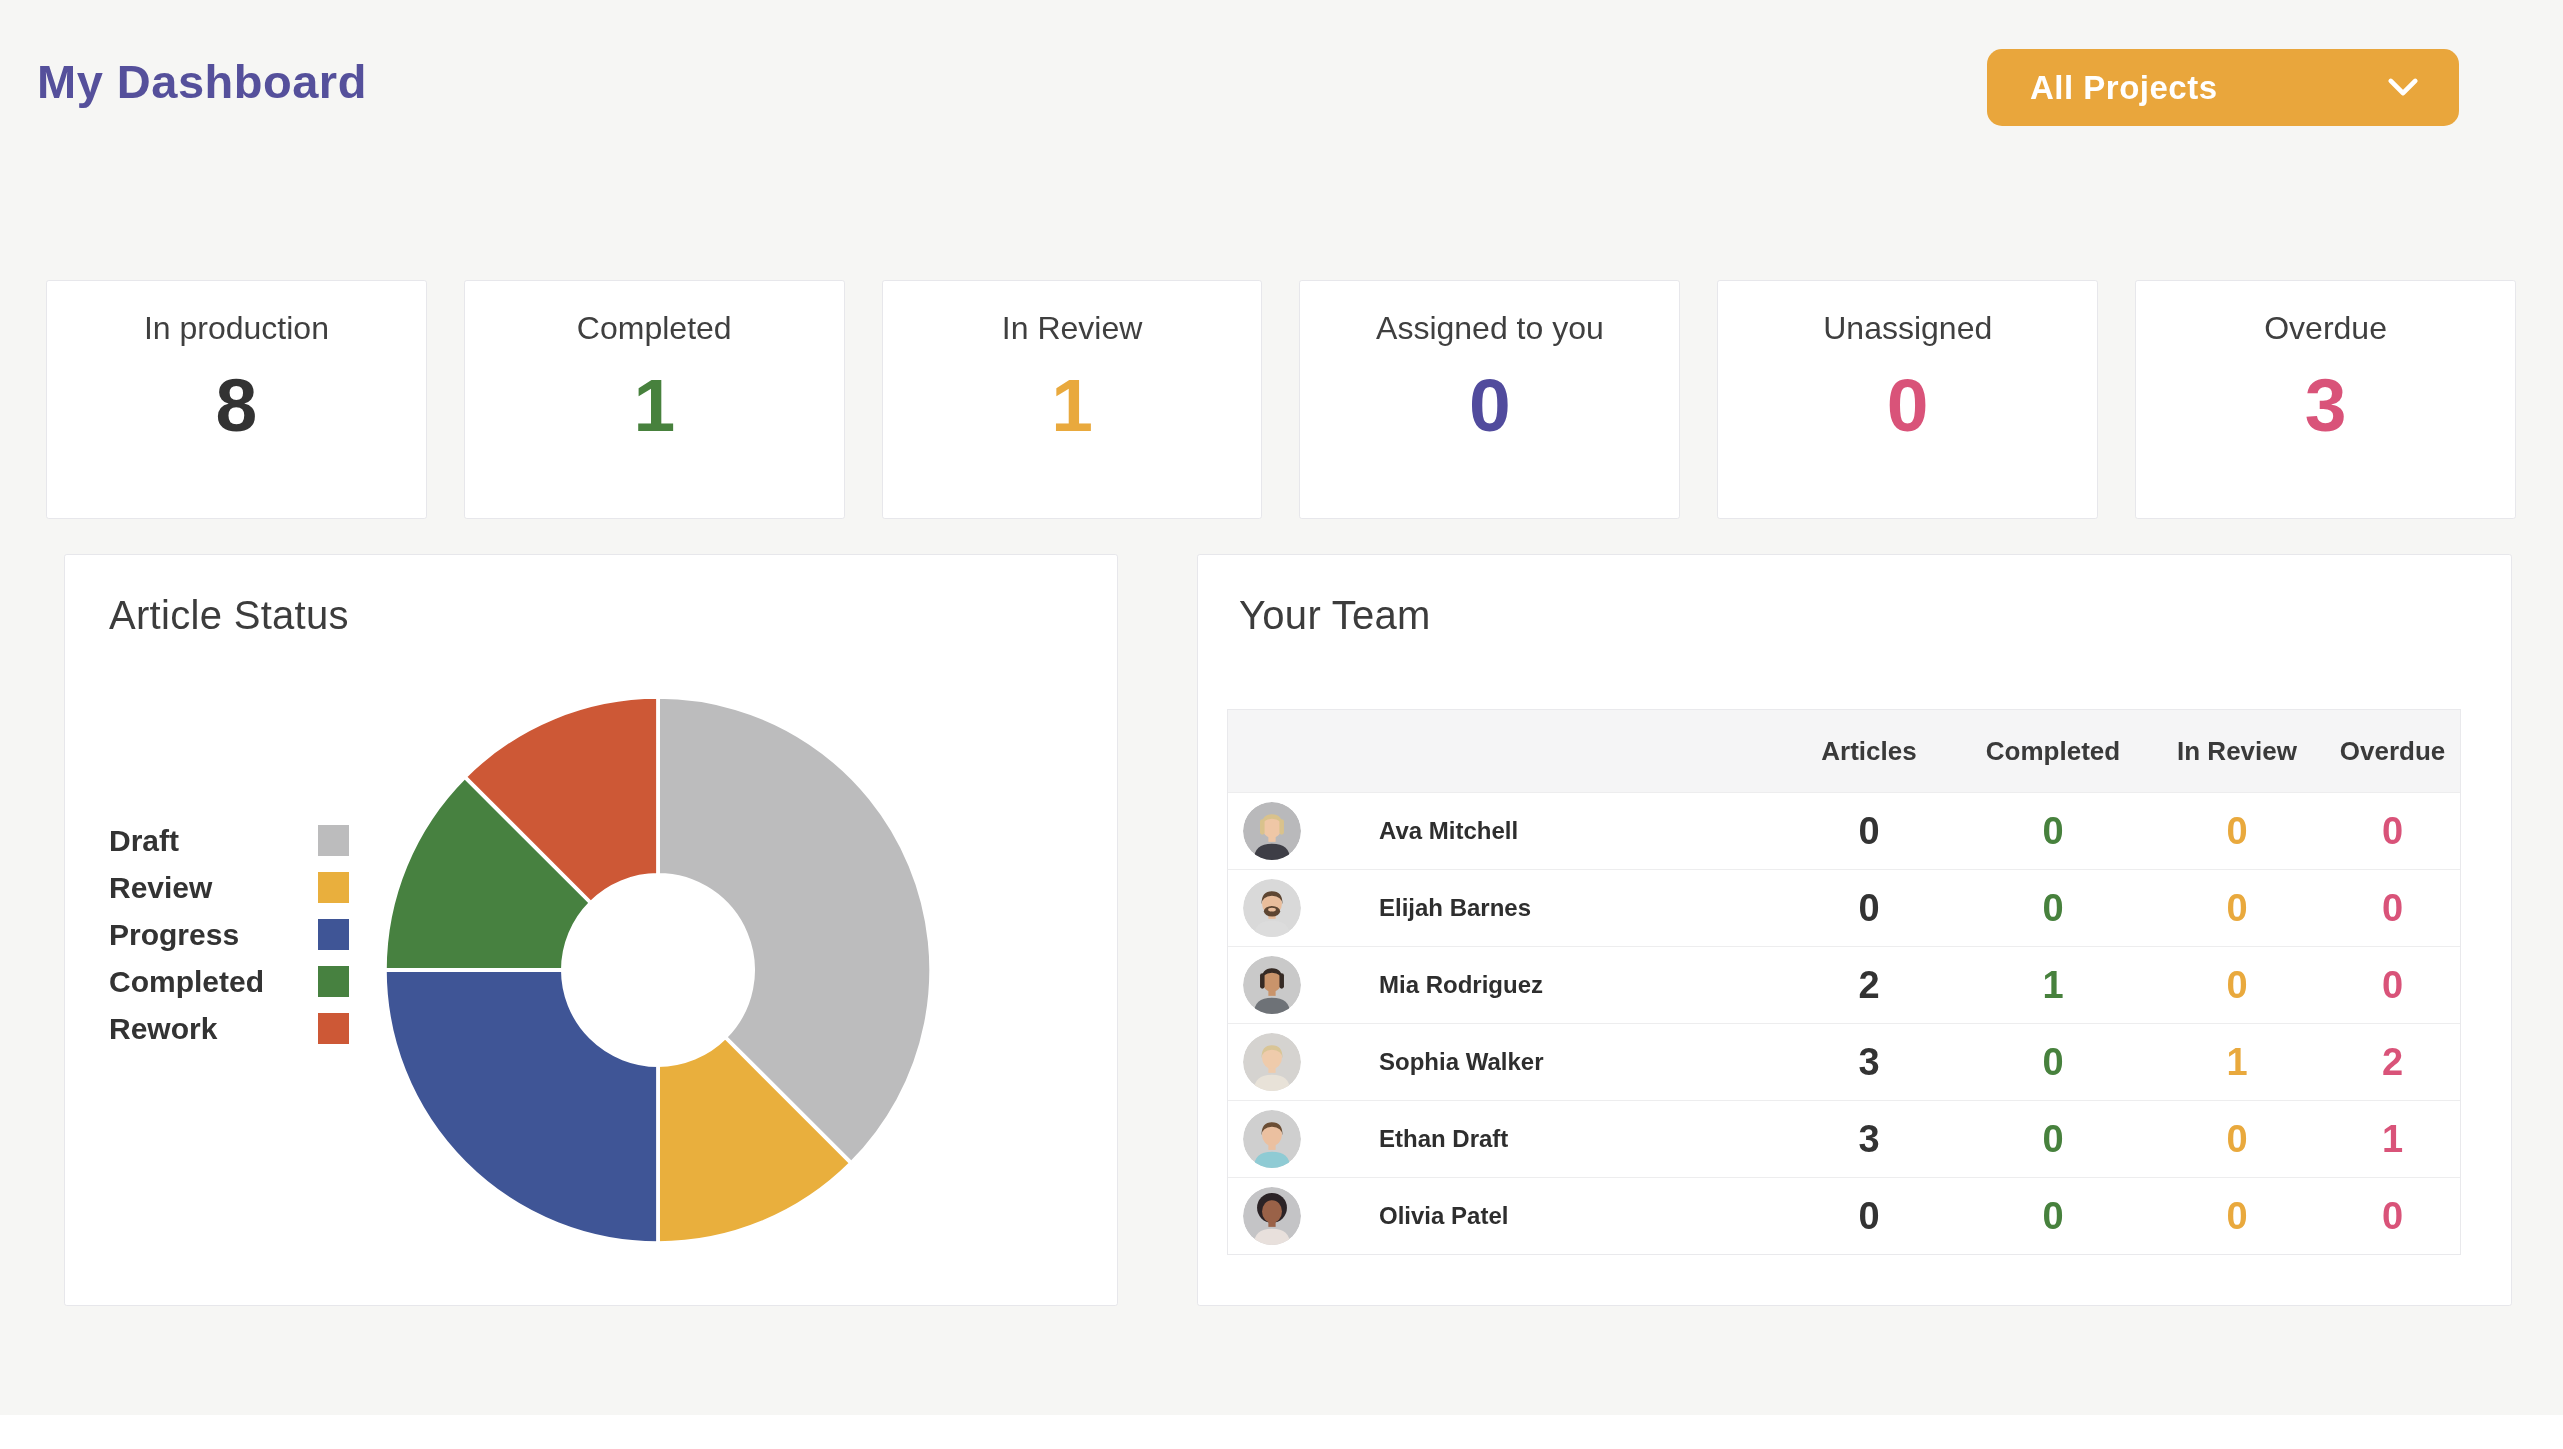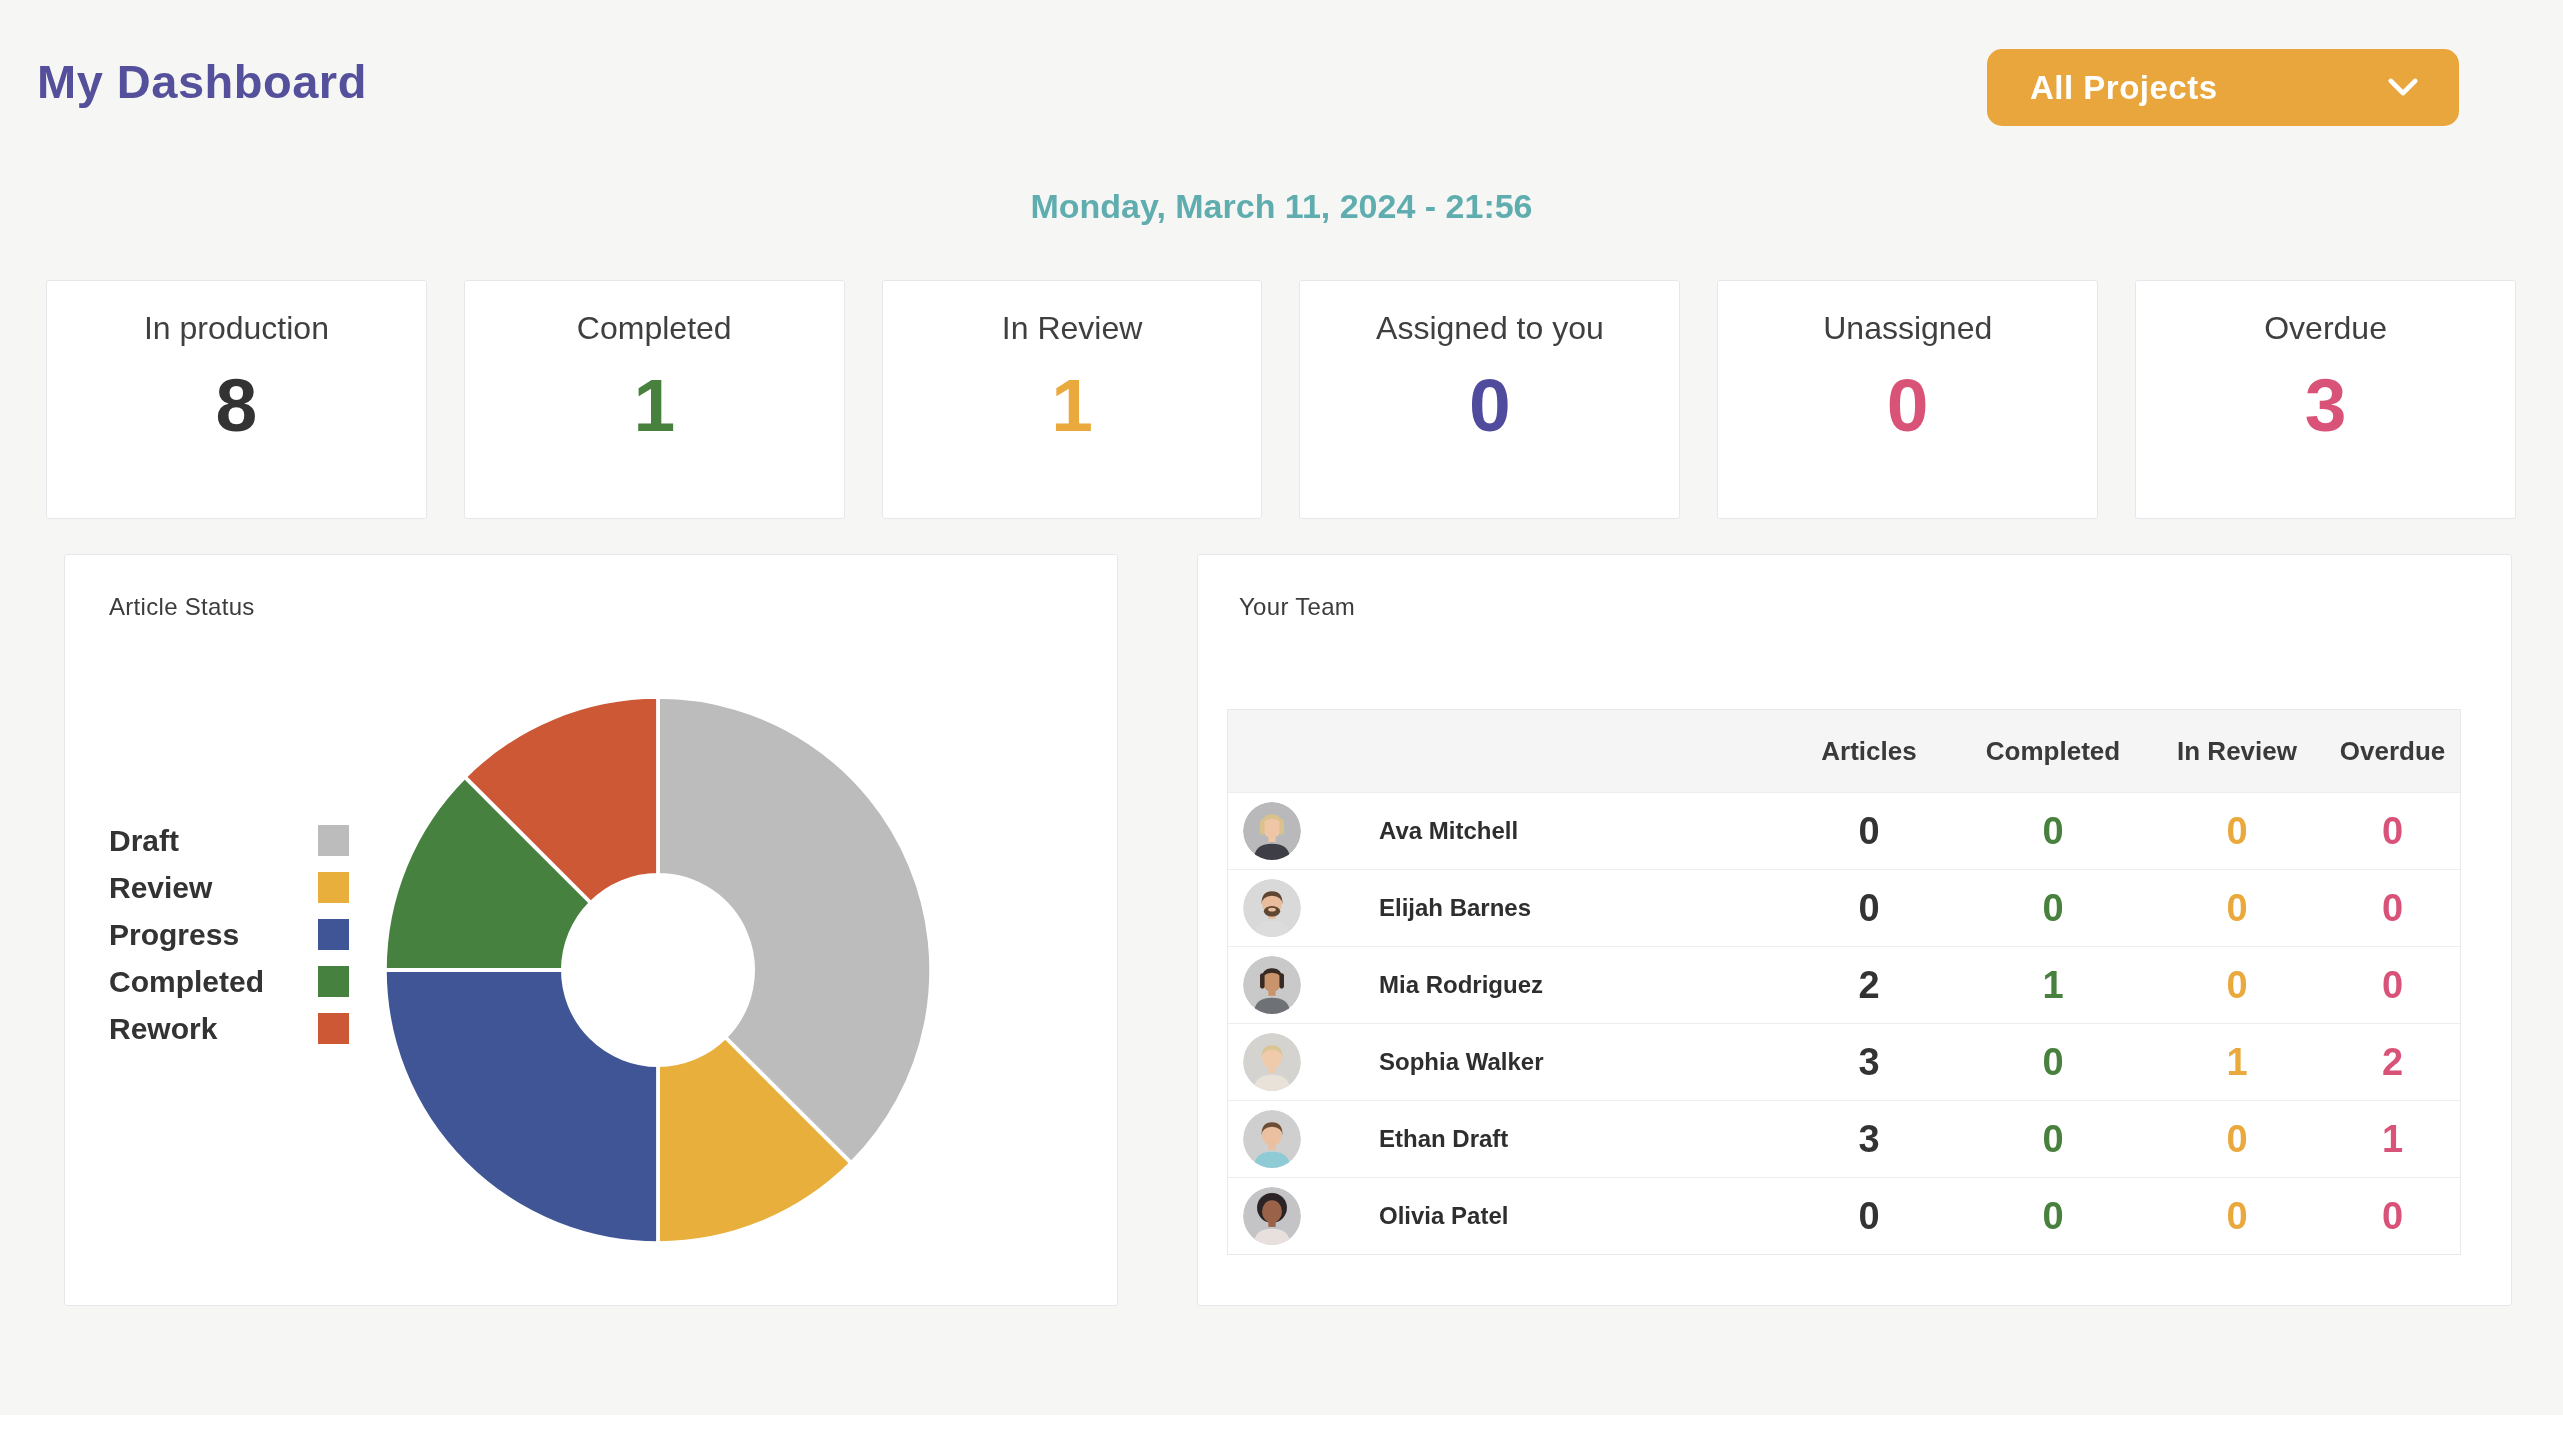--- a/index.html
+++ b/index.html
@@ -47,21 +47,21 @@
   .stat-label { margin-top:29px; font-size:32px; color:#3f3f3f; }
   .stat-value { margin-top:21px; font-size:75px; font-weight:700; line-height:1; }
 
   
   .card {
     position:absolute; top:554px; height:752px;
     background:#ffffff; border:1.9px solid #e7e7eb; border-radius:2.8px;
   }
   .card h2 {
     position:absolute; top:38px;
-    font-size:24px; font-weight:500; color:#3c3c3c; letter-spacing:0.3px;
+    font-size:40px; font-weight:500; color:#3c3c3c; letter-spacing:0.3px;
   }
   .article-card { left:64px; width:1054px; }
   .article-card h2 { left:44px; }
   .team-card { left:1197px; width:1315px; }
   .team-card h2 { left:41px; }
 
   
   .legend { position:absolute; left:44px; top:262px; width:240px; }
   .legend-row { display:flex; align-items:center; height:47px; }
   .legend-label { flex:1; font-size:30px; font-weight:700; color:#333333; }
@@ -103,21 +103,20 @@
 
   <button class="project-filter">
     <span class="pf-label">All Projects</span>
     <span class="chev">
       <svg width="32" height="21" viewBox="0 0 34 22">
         <polyline points="4,4 17,17 30,4" fill="none" stroke="#ffffff" stroke-width="5" stroke-linecap="round" stroke-linejoin="round"></polyline>
       </svg>
     </span>
   </button>
 
-  <div class="date-line">Monday, March 11, 2024 - 21:56</div>
 
   <div class="stats-row" id="stats-row">
   <div class="stat-card">
     <div class="stat-label">In production</div>
     <div class="stat-value" style="color:#333333">8</div>
   </div>
   <div class="stat-card">
     <div class="stat-label">Completed</div>
     <div class="stat-value" style="color:#47813d">1</div>
   </div>

